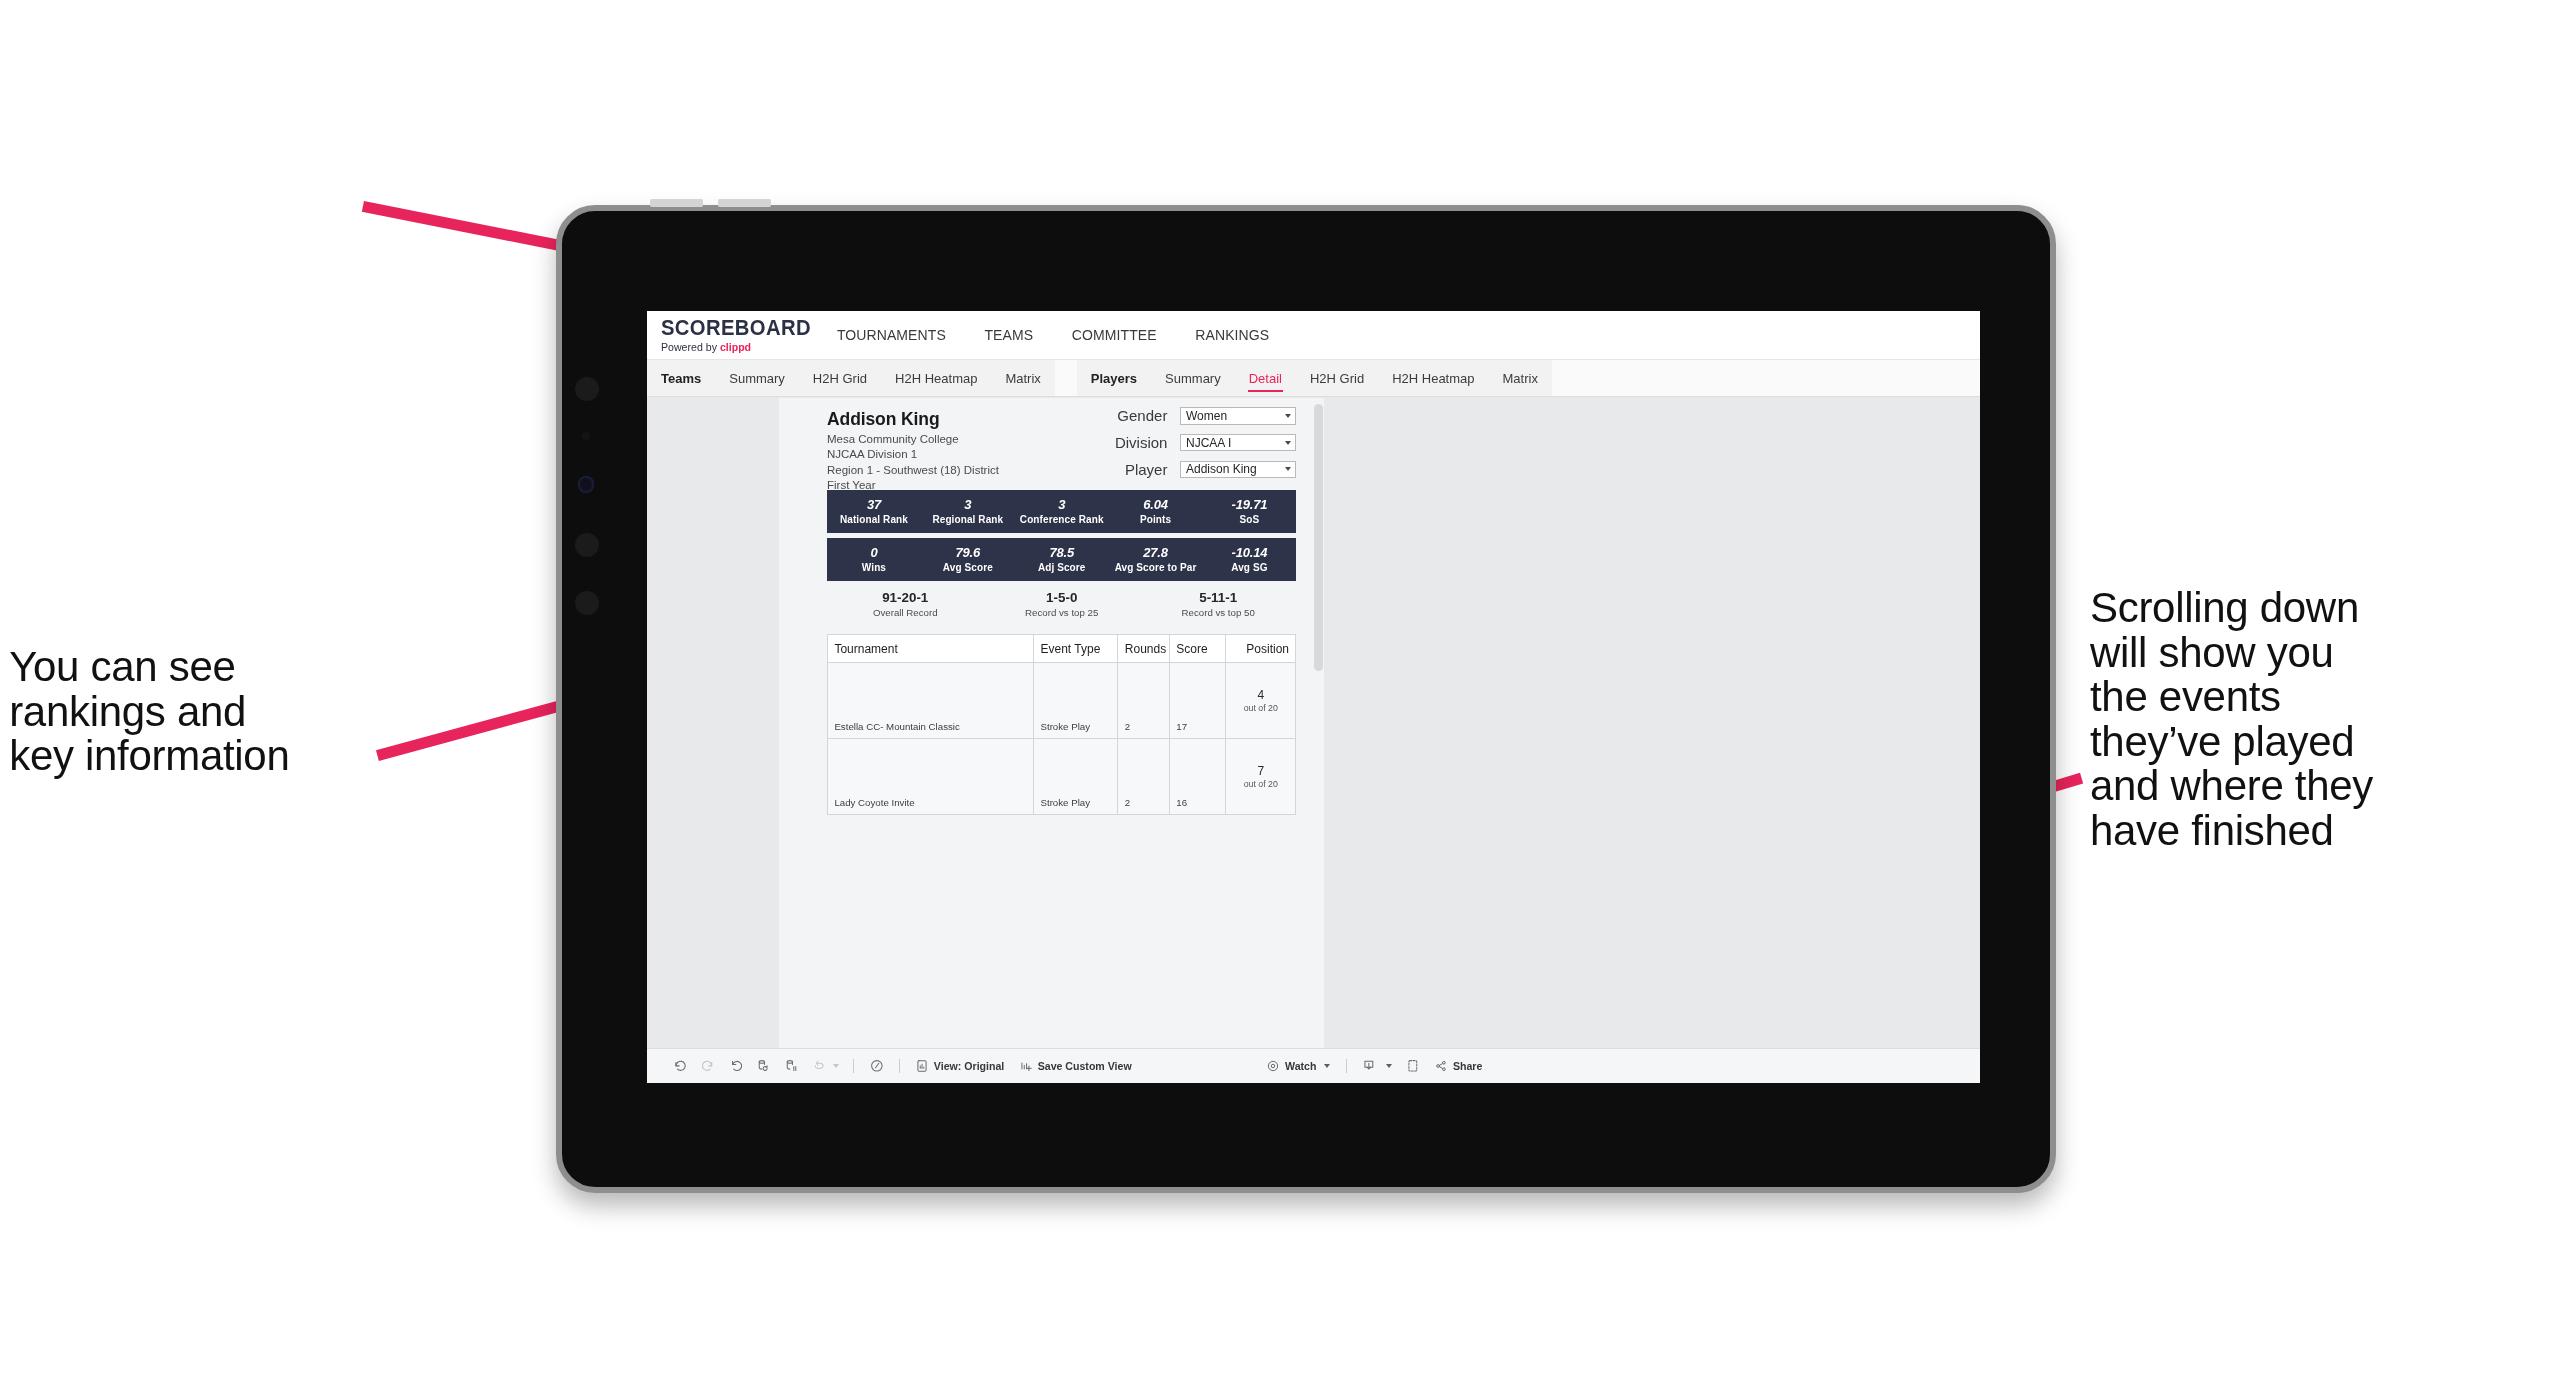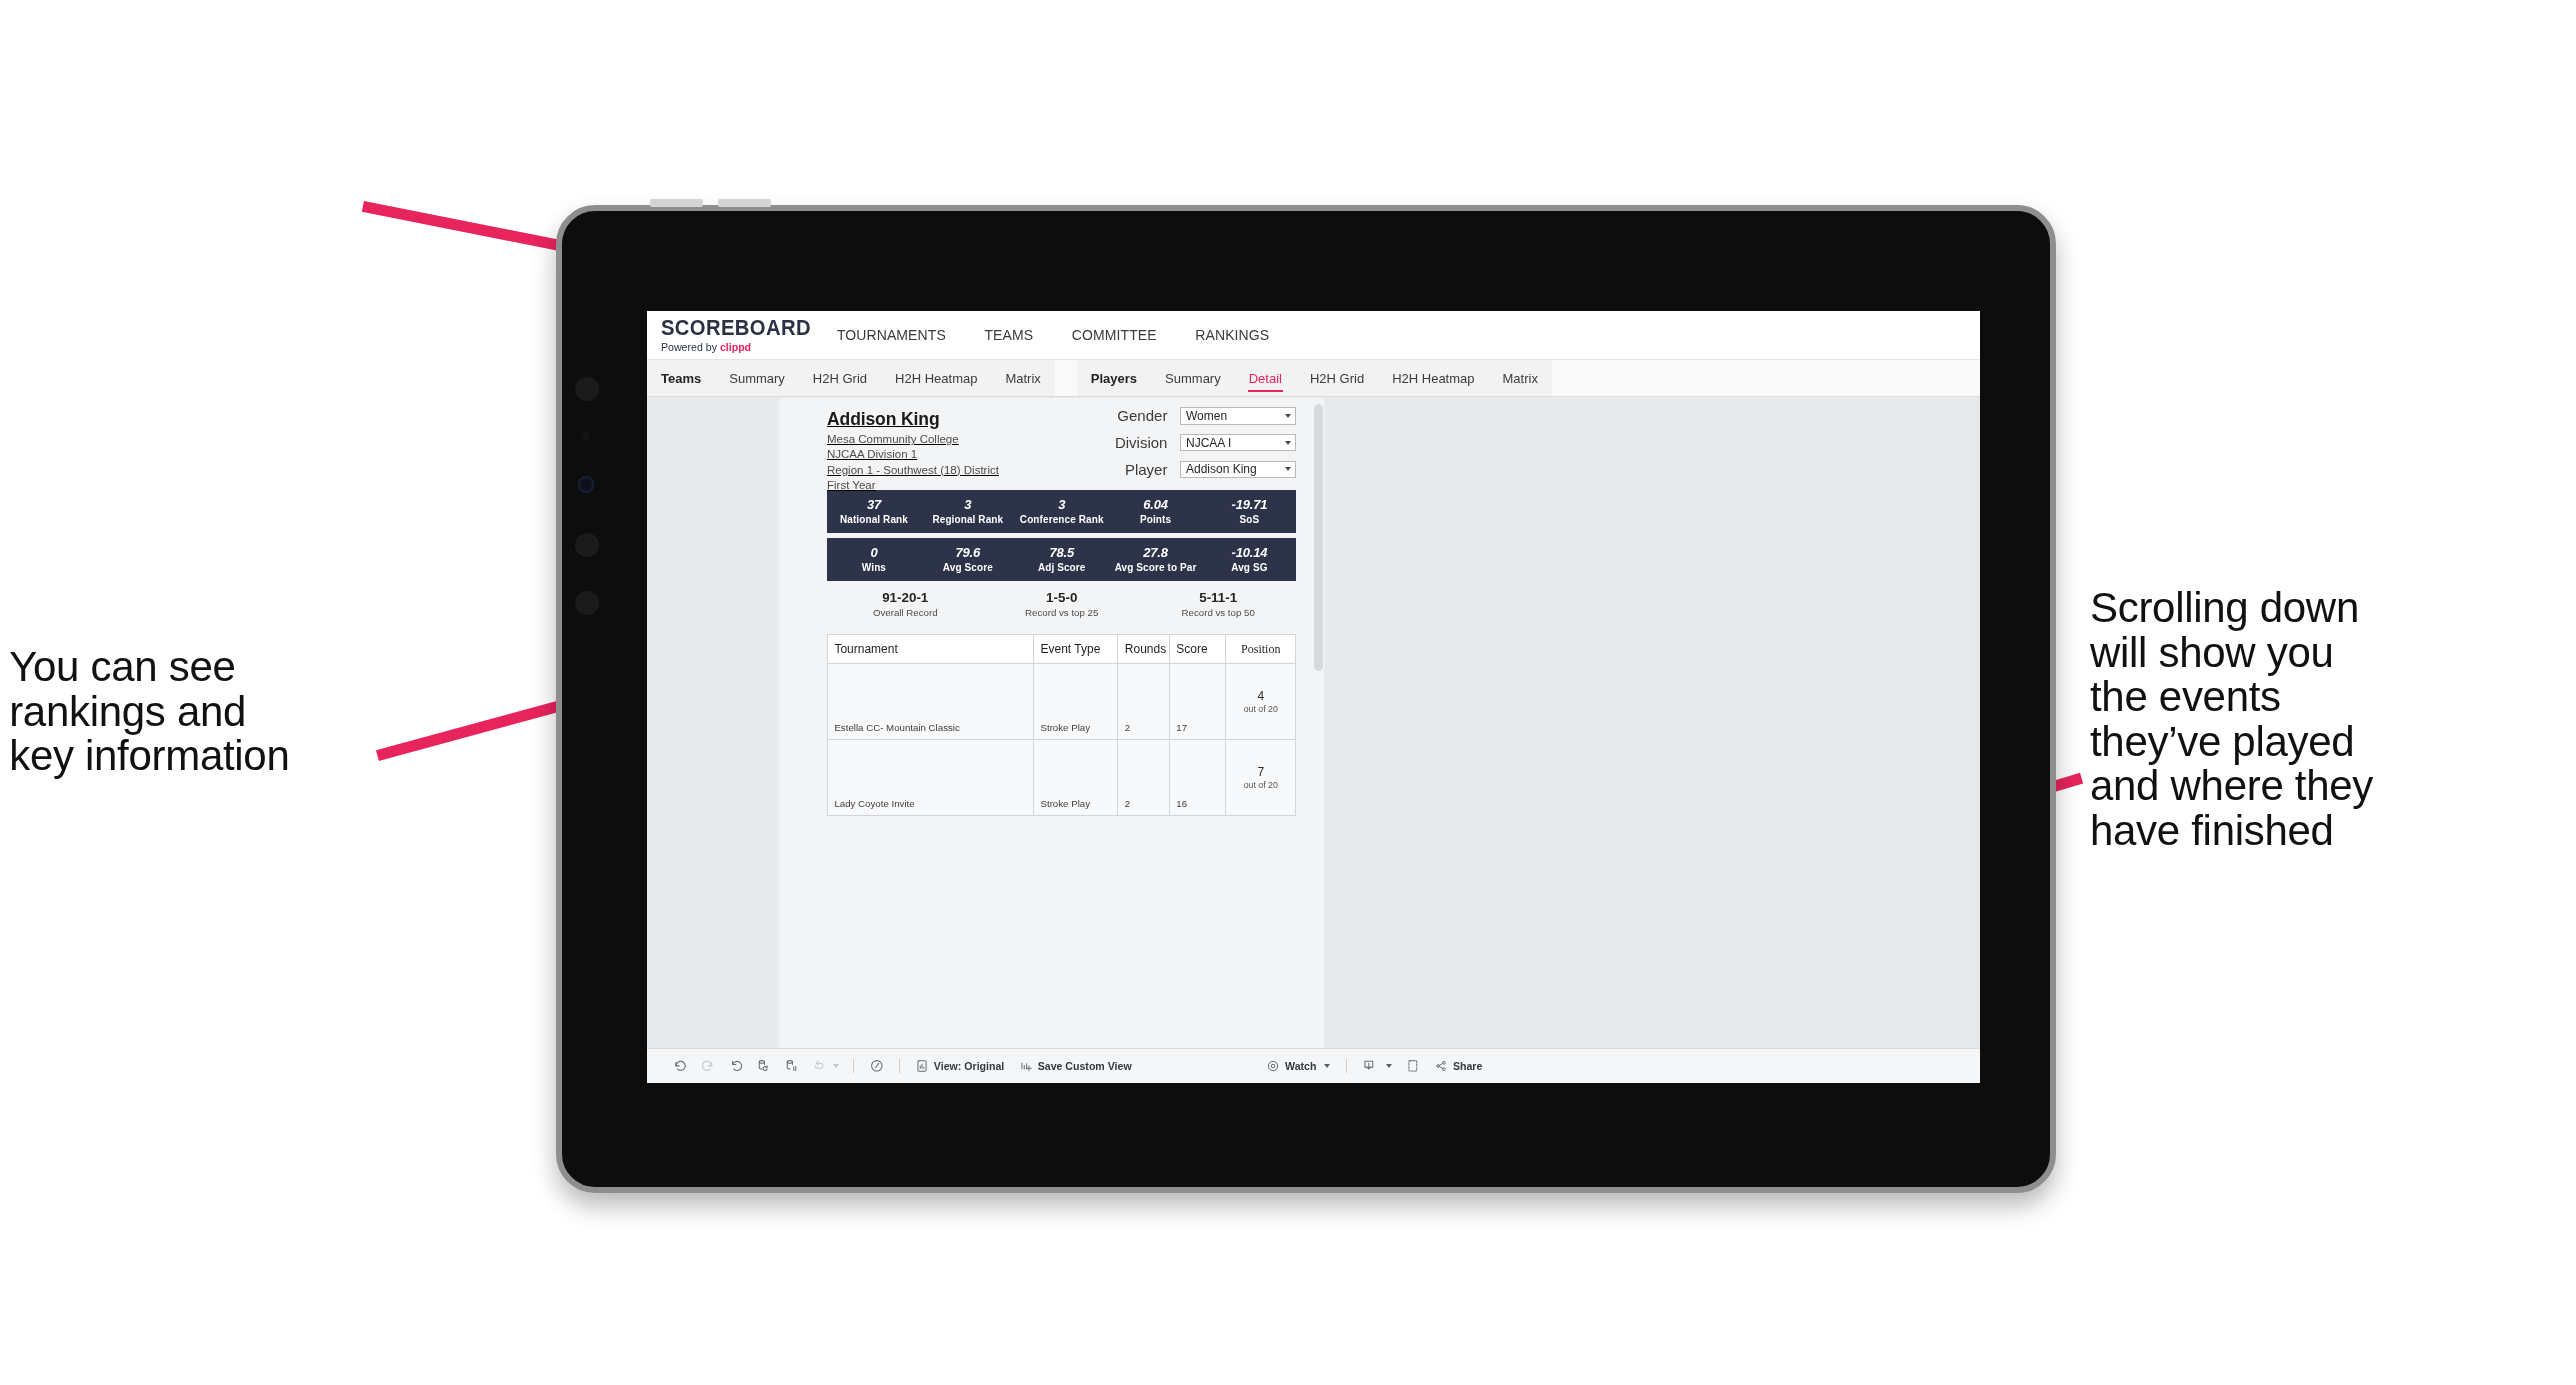--- a/index.html
+++ b/index.html
@@ -112,21 +112,21 @@
   #scroll-track {
     position:absolute; right:0; top:0; width:11px; height:100%;
     background:#f3f4f6;
   }
   #scroll-thumb {
     position:absolute; right:0.9px; top:5.5px; width:9.2px; height:267px;
     background:#d7d9db; border-radius:4.6px;
   }
 
   
-  #player-head { position:relative; padding: 11px 0 0 48px; height:92px;text-decoration:underline; }
+  #player-head { position:relative; padding: 11px 0 0 48px; height:92px; }
   #player-name { font-size: 17.5px; font-weight: 700; color:#1a1a1a; letter-spacing:-0.1px; }
   .player-meta { font-size: 11.5px; color:#4b4b4b; margin-top: 3.2px; }
 
   
   #filters { position:absolute; right:11px; top:9.2px; width:195px; }
   .filter-row { display:flex; align-items:center; justify-content:flex-end; margin-bottom: 9.2px; }
   .filter-row .flabel { font-size: 15px; color:#3a3a3a; margin-right: 13px; white-space:nowrap; }
   .fselect {
     width: 116px; height: 17.5px; background:#fff;
     border:0.9px solid #b9b9b9; position:relative;
@@ -368,21 +368,21 @@
                     <col class="c-rnd">
                     <col class="c-score">
                     <col class="c-pos">
                   </colgroup>
                 <thead>
                   <tr>
                     <th>Tournament</th>
                     <th>Event Type</th>
                     <th>Rounds</th>
                     <th>Score</th>
-                    <th style="text-align:center;font-family:Liberation Serif, serif;">Position</th>
+                    <th style="text-align:right;">Position</th>
                   </tr>
                 </thead>
                 <tbody>
                   <tr>
                     <td>Estella CC- Mountain Classic</td>
                     <td>Stroke Play</td>
                     <td>2</td>
                     <td>17</td>
                     <td class="pos">
                       <div class="pnum">4</div>

